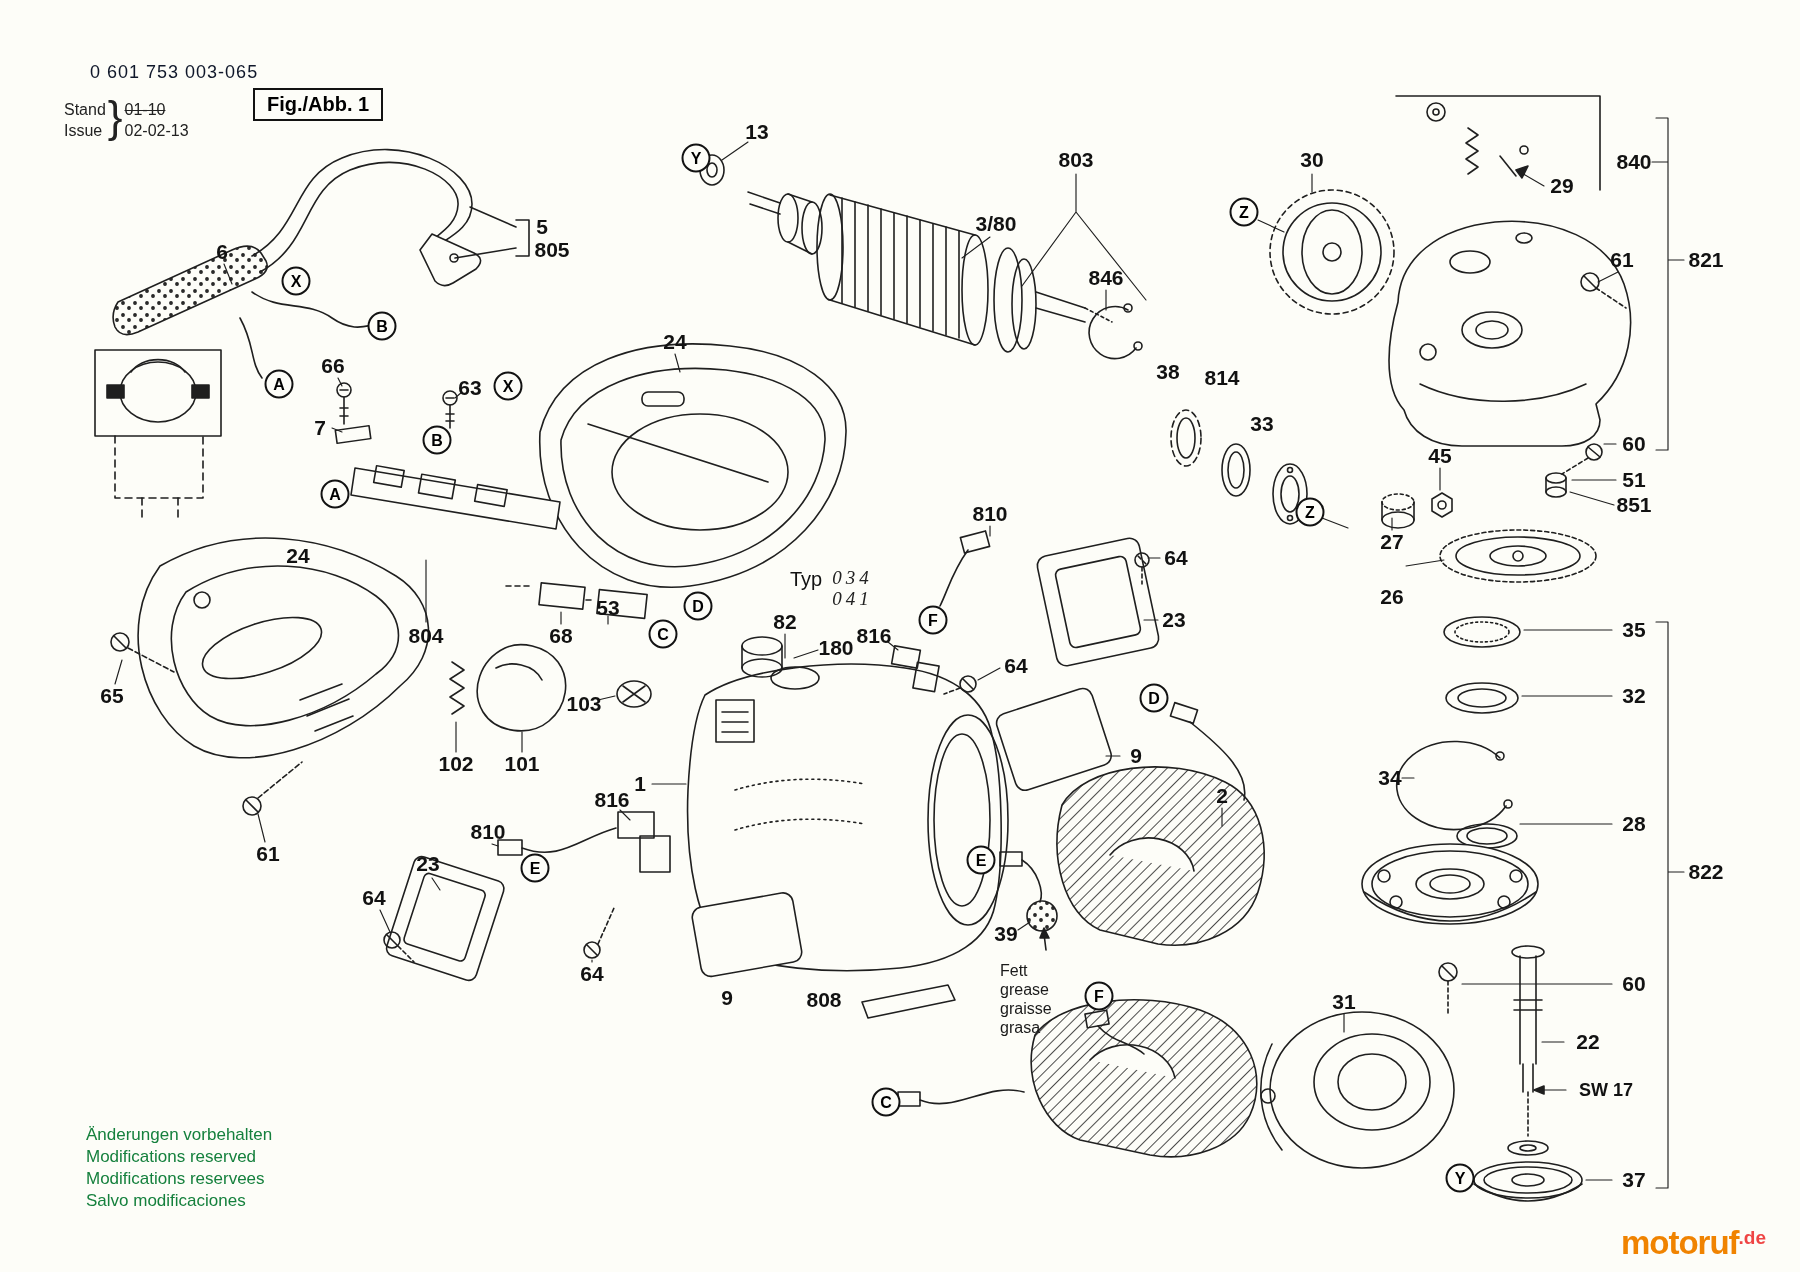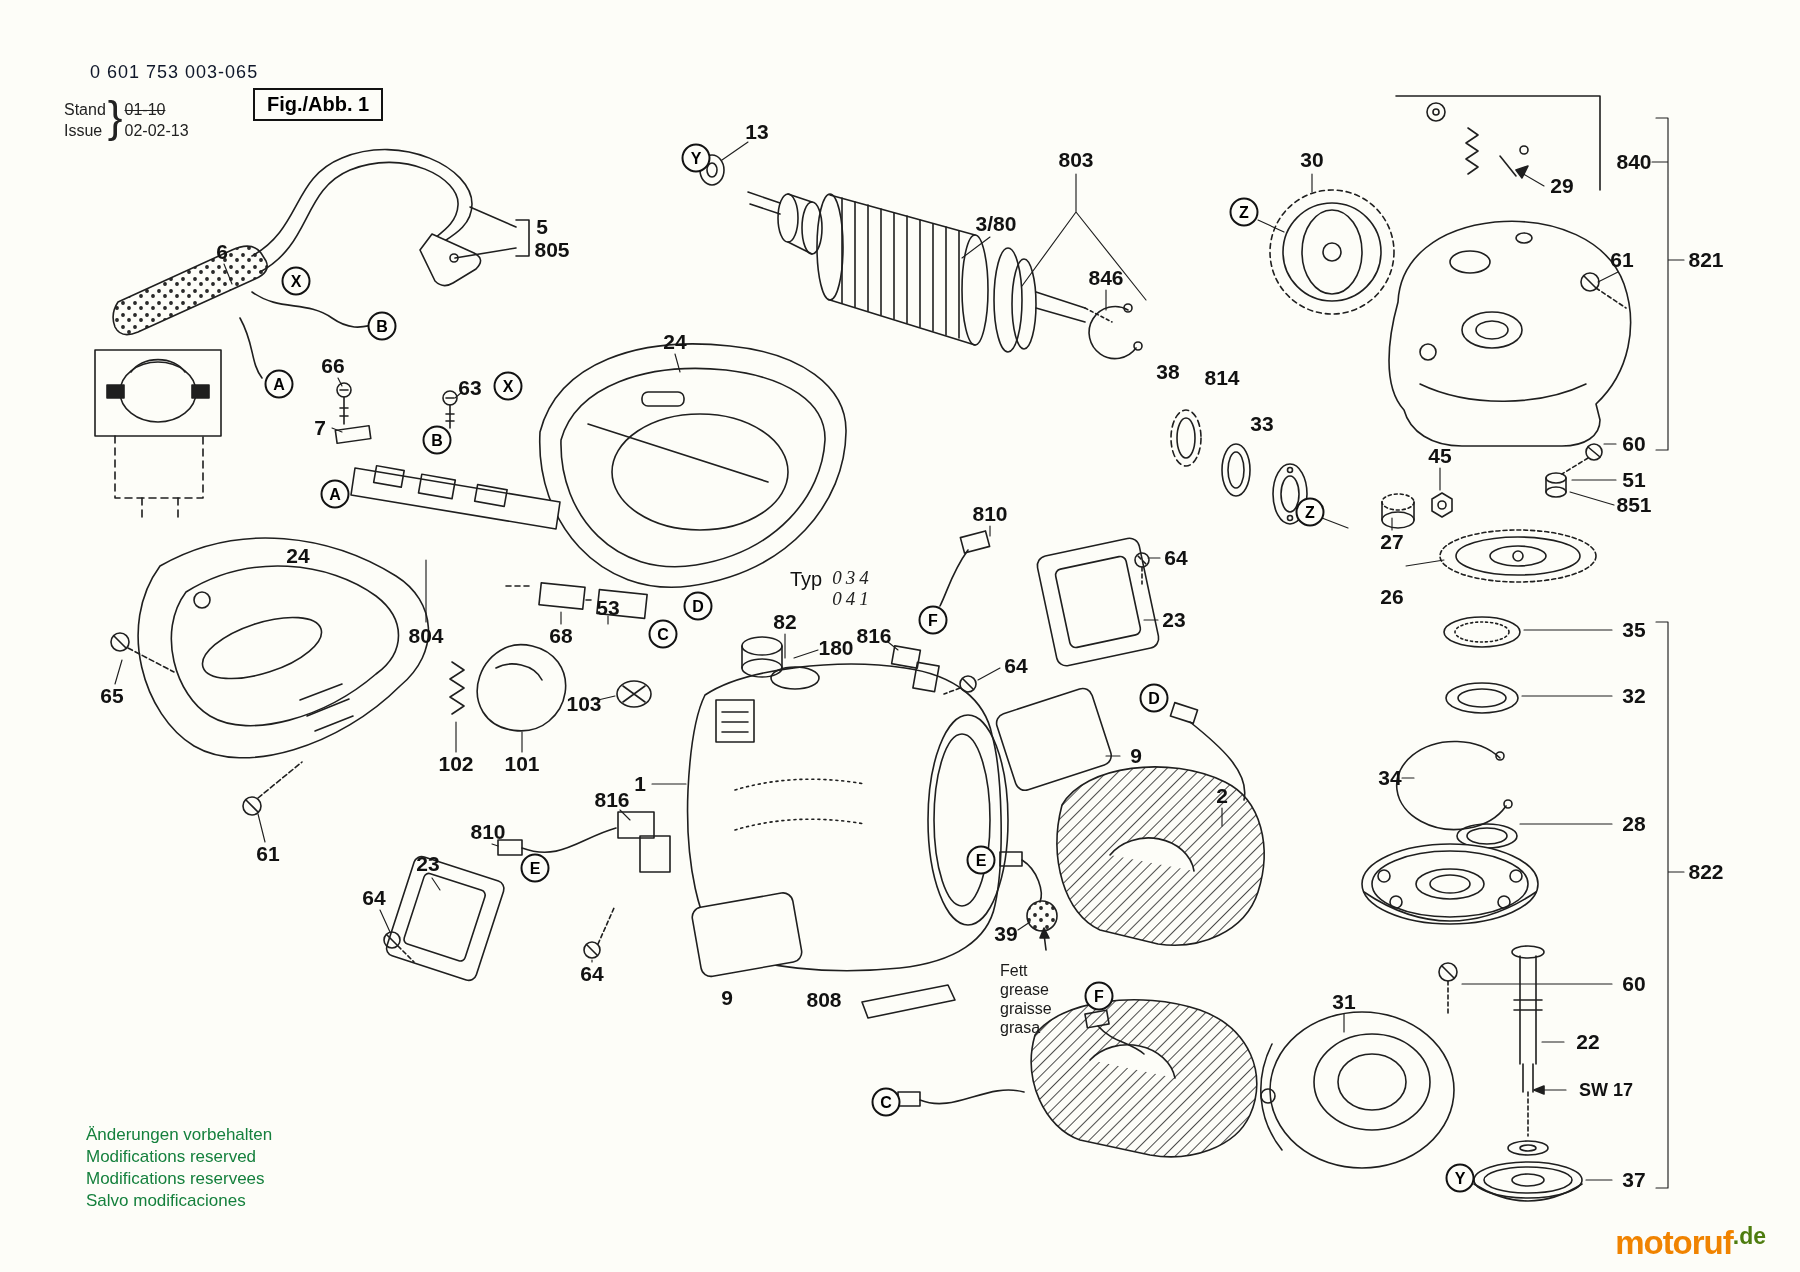--- a/index.html
+++ b/index.html
@@ -24,21 +24,21 @@
   .figbox { position:absolute; left:253px; top:88px; border:2px solid #121212; padding:3px 12px;
             font-weight:bold; font-size:20px; background:#fdfdf8; z-index:3; }
   .typ-note { position:absolute; left:790px; top:568px; z-index:3; display:flex; gap:10px;justify-content:center; }
   .typ-note .t { font-size:20px; color:#121212; }
   .typ-note .vals { display:flex; flex-direction:column; line-height:1.1; }
   .typ-note .v { font-family:"Liberation Serif", serif; font-style:italic; font-size:19px; letter-spacing:4px; color:#222; }
   .grease-note { position:absolute; left:1000px; top:962px; font-size:16px; line-height:1.18; color:#1a1a1a; z-index:3; }
   .footer { position:absolute; left:86px; top:1124px; font-size:17px; color:#15803d; line-height:1.3; z-index:3; }
   .wm { position:absolute; right:34px; bottom:10px; z-index:3; font-weight:bold; }
   .wm .name { font-size:33px; color:#f08300; letter-spacing:-1px; }
-  .wm .tld { font-size:23px; color:#4d7c0f; vertical-align:10px; }
+  .wm .tld { font-size:19px; color:#ef4444; vertical-align:10px; }
 </style>
 </head>
 <body>
 
 <div class="canvas">
 
   <svg class="art" width="1800" height="1272" viewBox="0 0 1800 1272">
     <defs>
       <pattern id="hatch" width="8" height="8" patternUnits="userSpaceOnUse" patternTransform="rotate(45)">
         <line x1="0" y1="0" x2="0" y2="8" stroke="#2a2a2a" stroke-width="1.1"></line>

